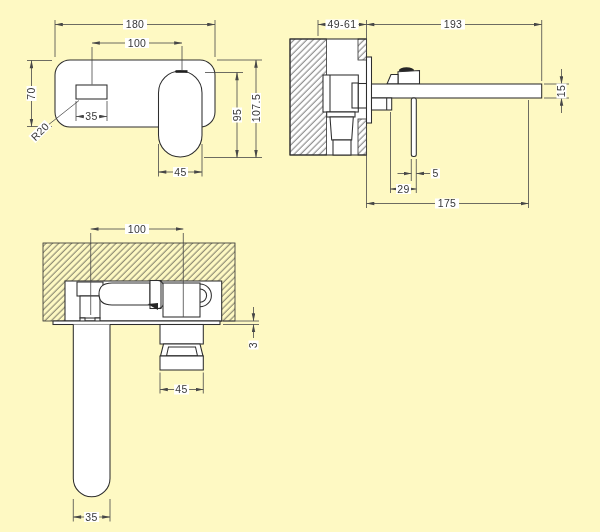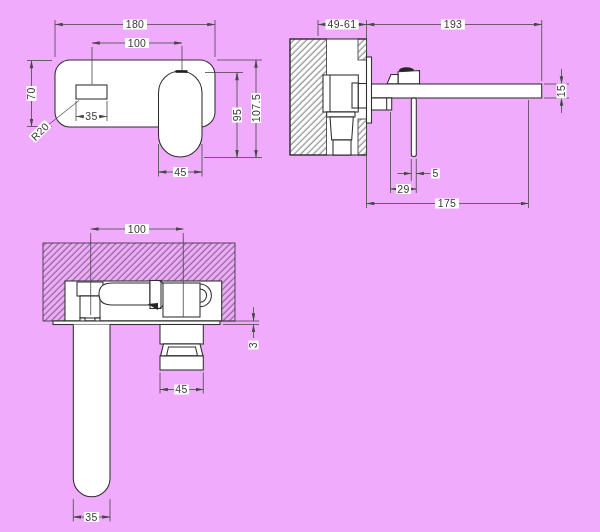--- a/index.html
+++ b/index.html
@@ -1,16 +1,16 @@
 <!DOCTYPE html>
 <html><head>
 <meta charset="utf-8">
 <style>
   html,body{margin:0;padding:0;background:#fff;}
-  #stage{width:600px;height:532px;background:#f0abfc;position:relative;overflow:hidden;}
+  #stage{width:600px;height:532px;background:#fef9c3;position:relative;overflow:hidden;}
   svg{display:block;}
   .o   {stroke:#2e2e2e;stroke-width:1.05;fill:none;}
   .ow  {stroke:#2e2e2e;stroke-width:1.05;fill:#ffffff;}
   .hz  {fill:url(#hatch);stroke:#2e2e2e;stroke-width:.8;}
   .d   {stroke:#474747;stroke-width:.8;fill:none;}
   .dark{fill:#262626;stroke:none;}
   .tick{stroke:#1e1e1e;stroke-width:2.6;}
   .lbl rect{fill:#ffffff;stroke:none;}
   .lbl text{font-family:"Liberation Sans",sans-serif;font-size:10.5px;fill:#383838;
             text-anchor:middle;letter-spacing:.4px;}

